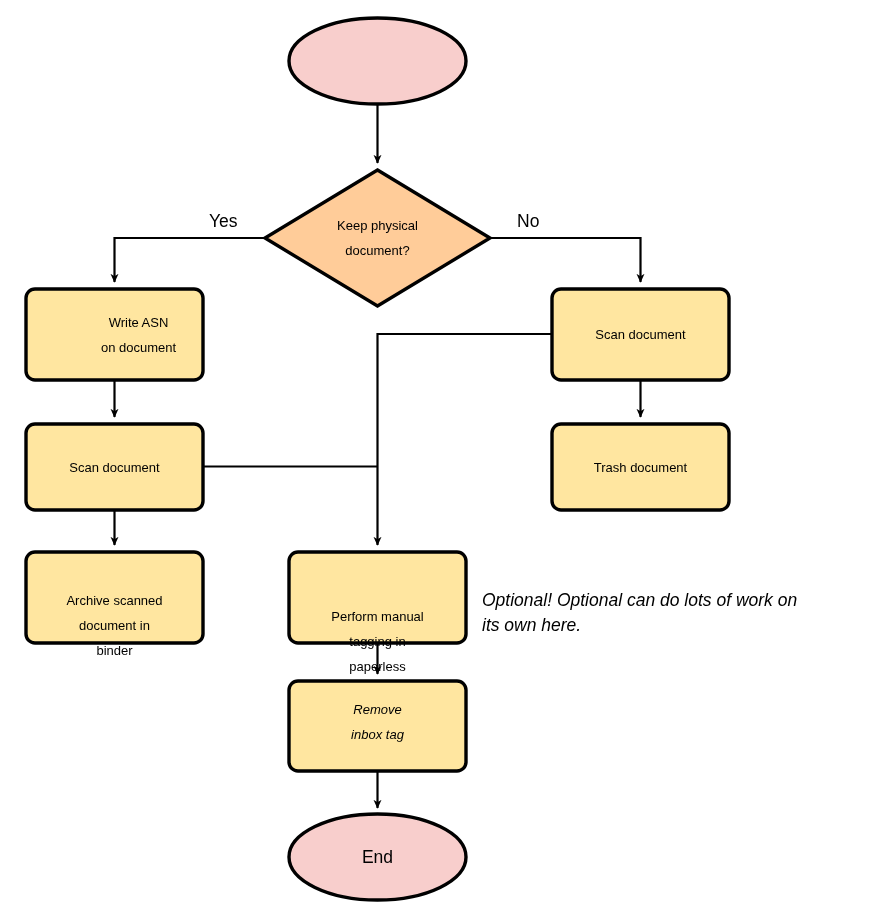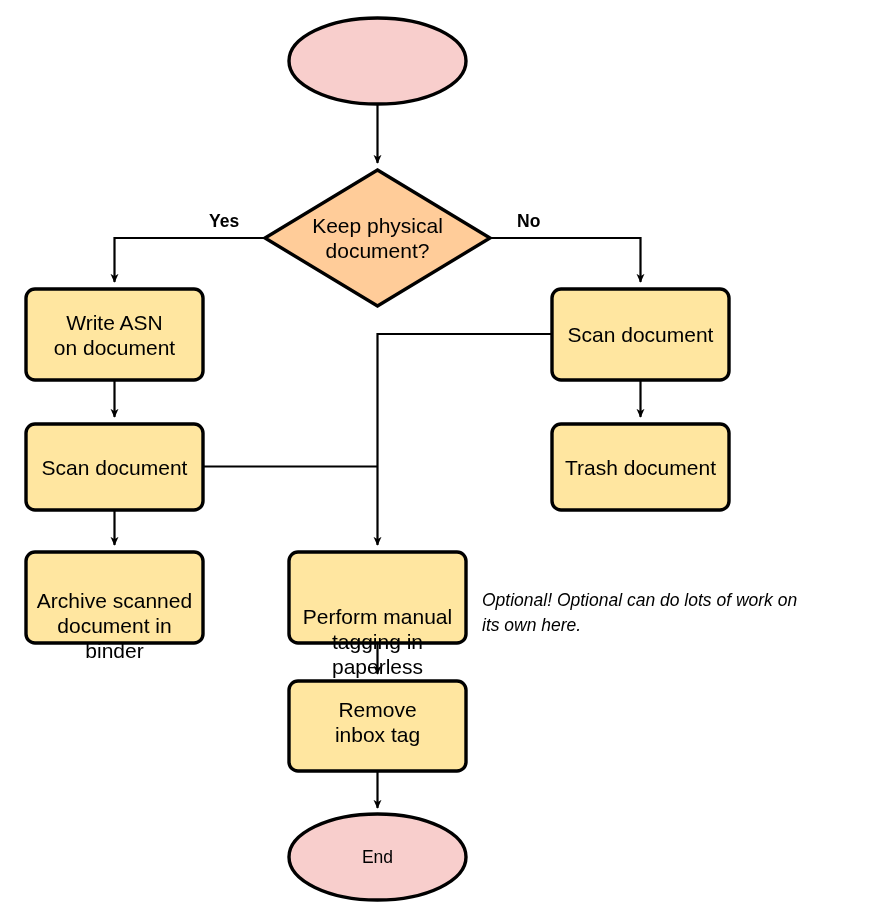--- a/index.html
+++ b/index.html
@@ -30,36 +30,35 @@
   }
   
   .node-label {
     position: absolute;
     display: flex;
     align-items: center;
     justify-content: center;
     text-align: center;
     color: #000000;
     font-family: "Liberation Sans", sans-serif;
-    font-size: 21px;
+    font-size: 13px;
     line-height: 25px;
     white-space: pre-line;
     pointer-events: none;
   }
   .terminator-label {
     font-size: 17.5px;
   }
   .edge-label {
     position: absolute;
     color: #000000;
     font-family: "Liberation Sans", sans-serif;
     font-size: 17.5px;
     line-height: 20px;
     white-space: nowrap;
-    font-weight: bold;
   }
   .annotation {
     position: absolute;
     color: #000000;
     font-family: "Liberation Sans", sans-serif;
     font-style: italic;
     font-size: 17.5px;
     line-height: 25px;
     white-space: pre-line;
   }
@@ -120,38 +119,38 @@
       <rect x="289" y="681" width="177" height="90" rx="9" ry="9" fill="#ffe6a0" stroke="#000000" stroke-width="3.4"></rect>
 
       <ellipse cx="377.5" cy="857" rx="88.5" ry="43" fill="#f8cecc" stroke="#000000" stroke-width="3.4"></ellipse>
     </g>
   </svg>
 
 
   <div class="node-label" style="left:277px; top:196px; width:201px; height:84px;">Keep physical
 document?</div>
 
-  <div class="node-label" style="left:26px; top:289px; width:177px; height:91px;">Write ASN
+  <div class="node-label" style="left:26px; top:289px; width:177px; height:91px;padding-left:24px;">Write ASN
 on document</div>
 
   <div class="node-label" style="left:26px; top:424px; width:177px; height:86px;">Scan document</div>
 
   <div class="node-label" style="left:26px; top:580px; width:177px; height:91px;">Archive scanned
 document in
 binder</div>
 
   <div class="node-label" style="left:552px; top:289px; width:177px; height:91px;">Scan document</div>
 
   <div class="node-label" style="left:552px; top:424px; width:177px; height:86px;">Trash document</div>
 
   <div class="node-label" style="left:289px; top:552px; width:177px; height:91px;margin-top:44px;">Perform manual
 tagging in
 paperless</div>
 
-  <div class="node-label" style="left:289px; top:681px; width:177px; height:81px;">Remove
+  <div class="node-label" style="left:289px; top:681px; width:177px; height:81px;font-style:italic;">Remove
 inbox tag</div>
 
   <div class="node-label terminator-label" style="left:289px; top:814px; width:177px; height:86px;">End</div>
 
   <div class="edge-label" style="left:209px; top:211px;">Yes</div>
 
   <div class="edge-label" style="left:509px; top:211px;margin-left:8px;">No</div>
 
   <div class="annotation" style="left:482px; top:588px; width:400px;">Optional! Optional can do lots of work on
 its own here.</div>

